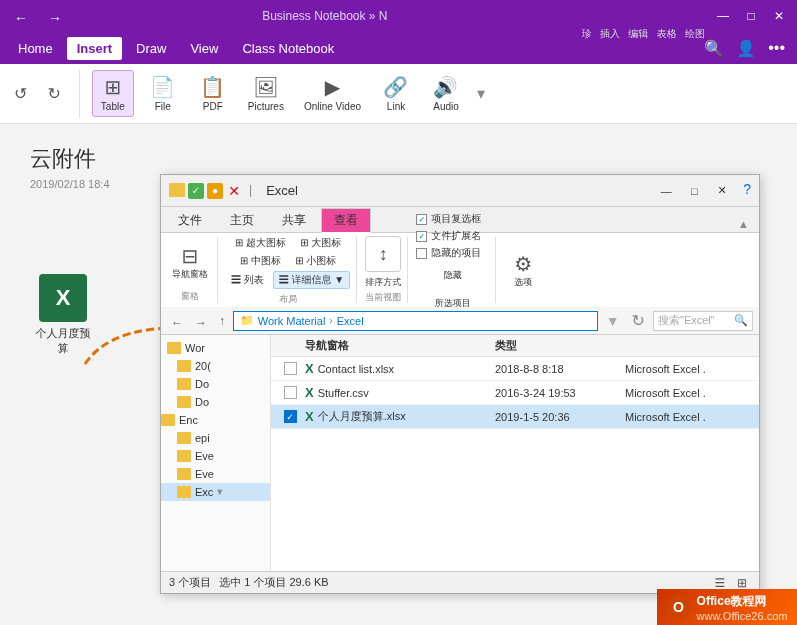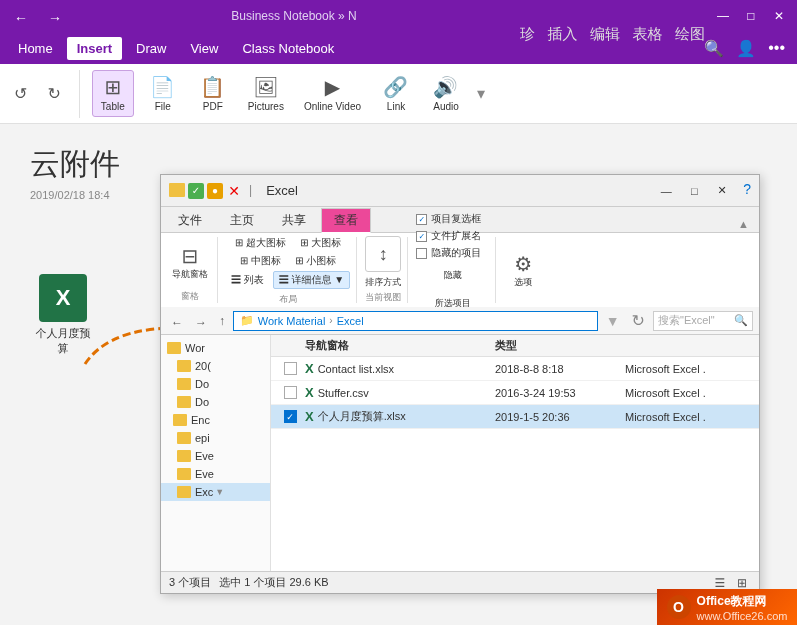--- a/index.html
+++ b/index.html
@@ -75,21 +75,21 @@
 
     
     .main-content {
       background: #f3f3f3;
       padding: 20px 30px;
       position: relative;
       height: calc(625px - 32px - 32px - 60px);
     }
 
     .page-title {
-      font-size: 30px;
+      font-size: 22px;
       color: #333;
       margin-bottom: 4px;
     }
     .page-date { font-size: 11px; color: #888; margin-bottom: 16px; }
 
     .file-icon-area {
       display: flex;
       flex-direction: column;
       align-items: center;
       width: 70px;
@@ -353,21 +353,21 @@
 </head>
 <body>
 
 <div class="title-bar">
   <div class="title-bar-left">
     <span class="title-nav-btn">←</span>
     <span class="title-nav-btn">→</span>
   </div>
   <div class="title-bar-center">Business Notebook » N</div>
   <div class="title-bar-right">
-    <span style="font-size:15px;color:#ddd;margin-top:36px;">珍 &nbsp; 插入 &nbsp; 编辑 &nbsp; 表格 &nbsp; 绘图</span>
+    <span style="font-size:10px;color:#ddd;margin-top:36px;">珍 &nbsp; 插入 &nbsp; 编辑 &nbsp; 表格 &nbsp; 绘图</span>
     <span class="win-btn">—</span>
     <span class="win-btn">□</span>
     <span class="win-btn">✕</span>
   </div>
 </div>
 
 <div class="menu-bar">
   <span class="menu-item">Home</span>
   <span class="menu-item active">Insert</span>
   <span class="menu-item">Draw</span>
@@ -560,21 +560,21 @@
           <span>20(</span>
         </div>
         <div class="exp-sidebar-item" style="padding-left:16px;">
           <div class="exp-folder-sm"></div>
           <span>Do</span>
         </div>
         <div class="exp-sidebar-item" style="padding-left:16px;">
           <div class="exp-folder-sm"></div>
           <span>Do</span>
         </div>
-        <div class="exp-sidebar-item" style="padding-left:12px;">
+        <div class="exp-sidebar-item" style="padding-left:0;">
           <div class="exp-folder-sm"></div>
           <span>Enc</span>
         </div>
         <div class="exp-sidebar-item" style="padding-left:16px;">
           <div class="exp-folder-sm"></div>
           <span>epi</span>
         </div>
         <div class="exp-sidebar-item" style="padding-left:16px;">
           <div class="exp-folder-sm"></div>
           <span>Eve</span>

